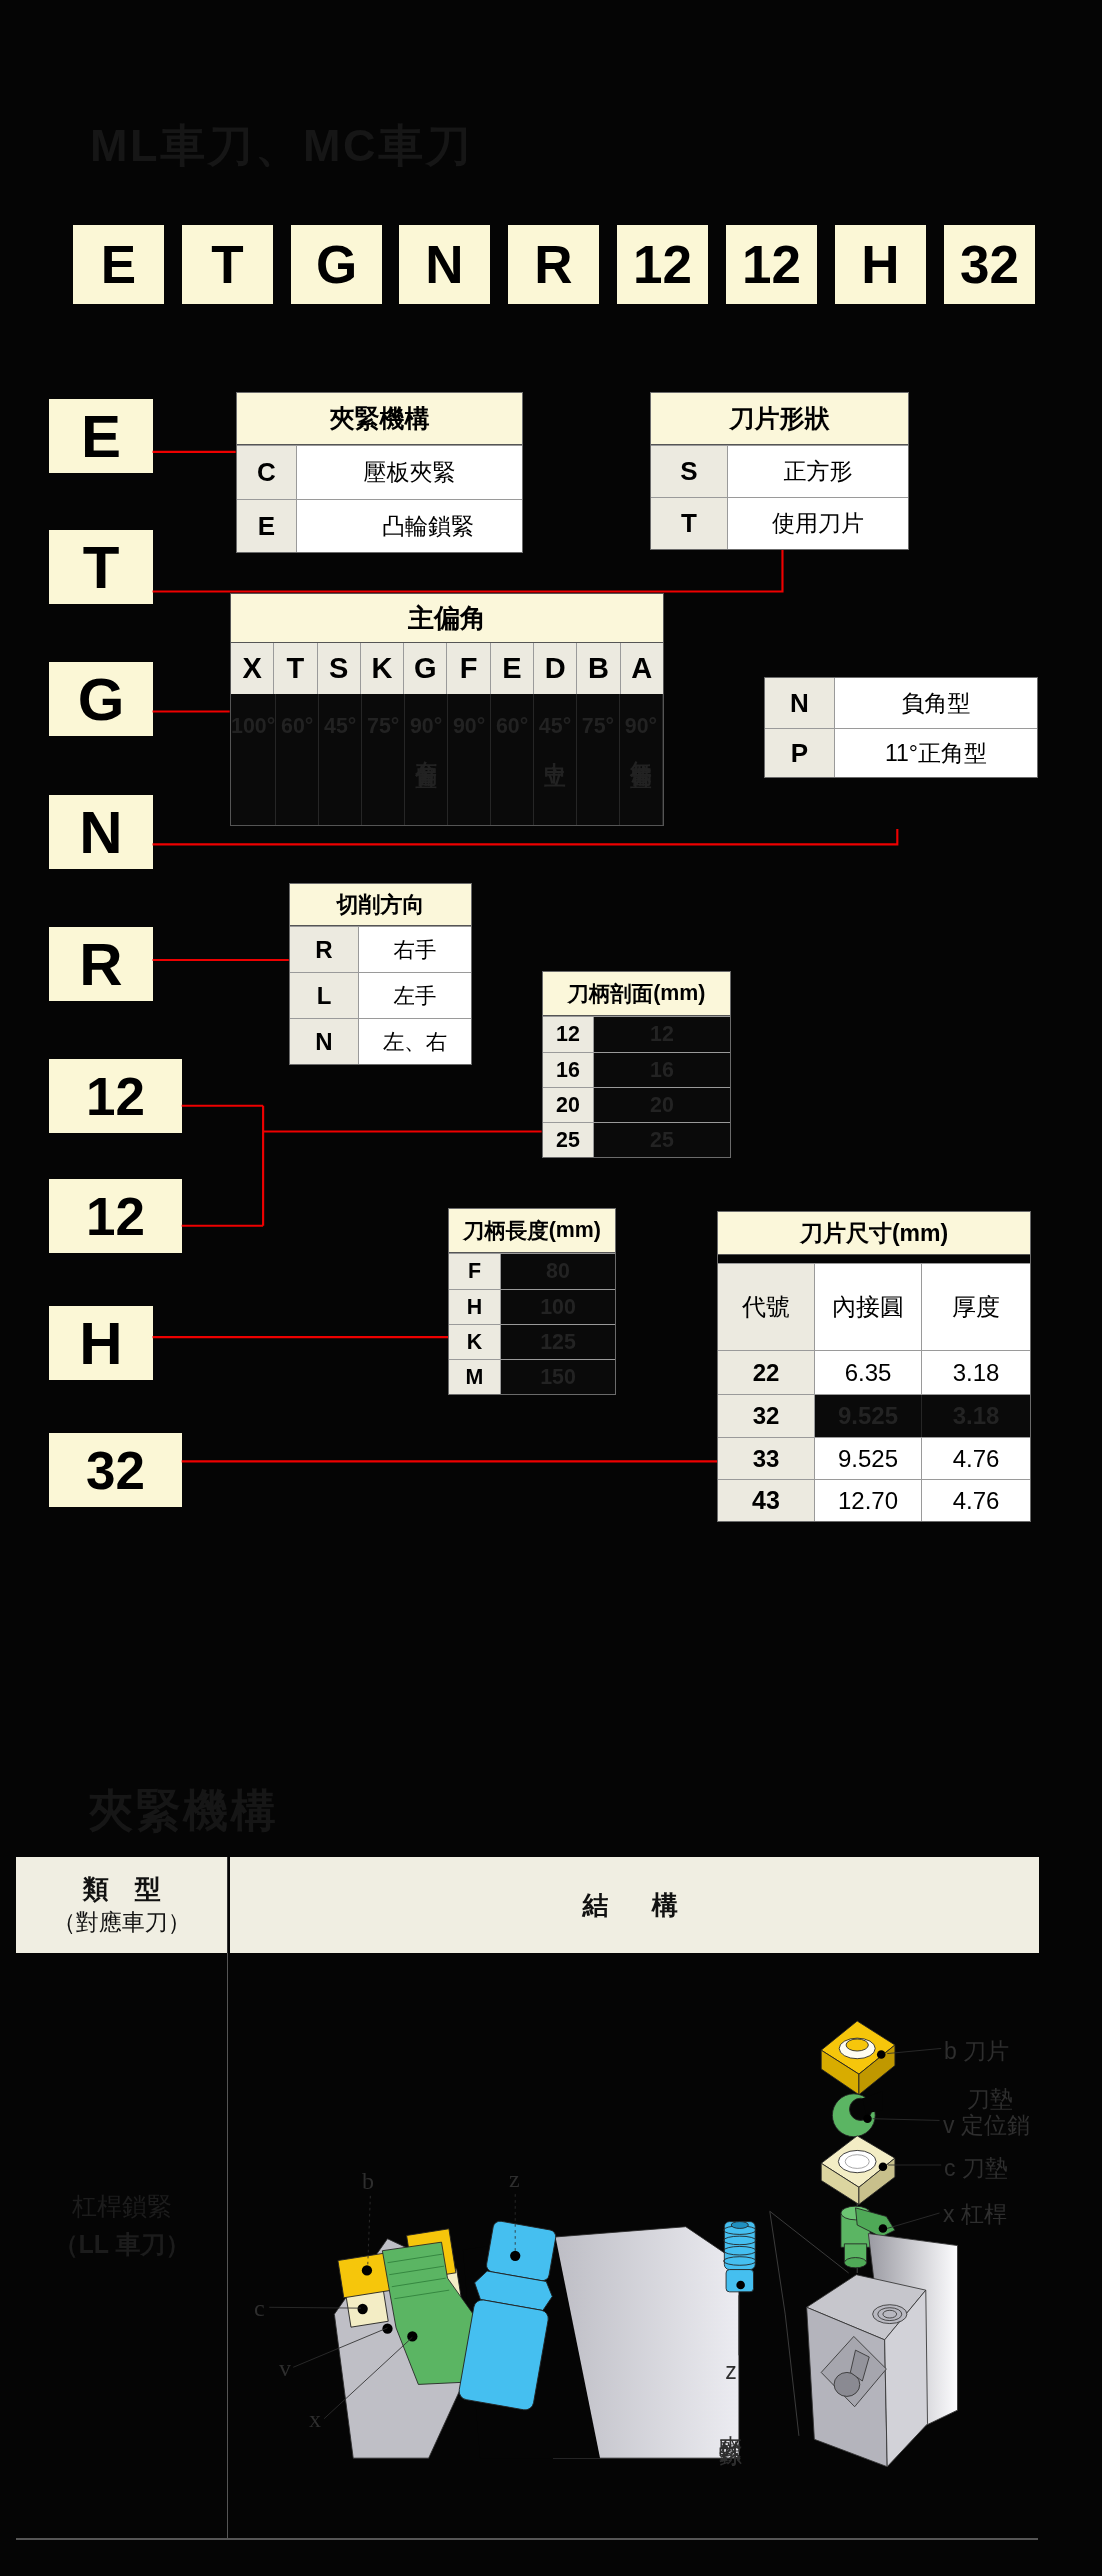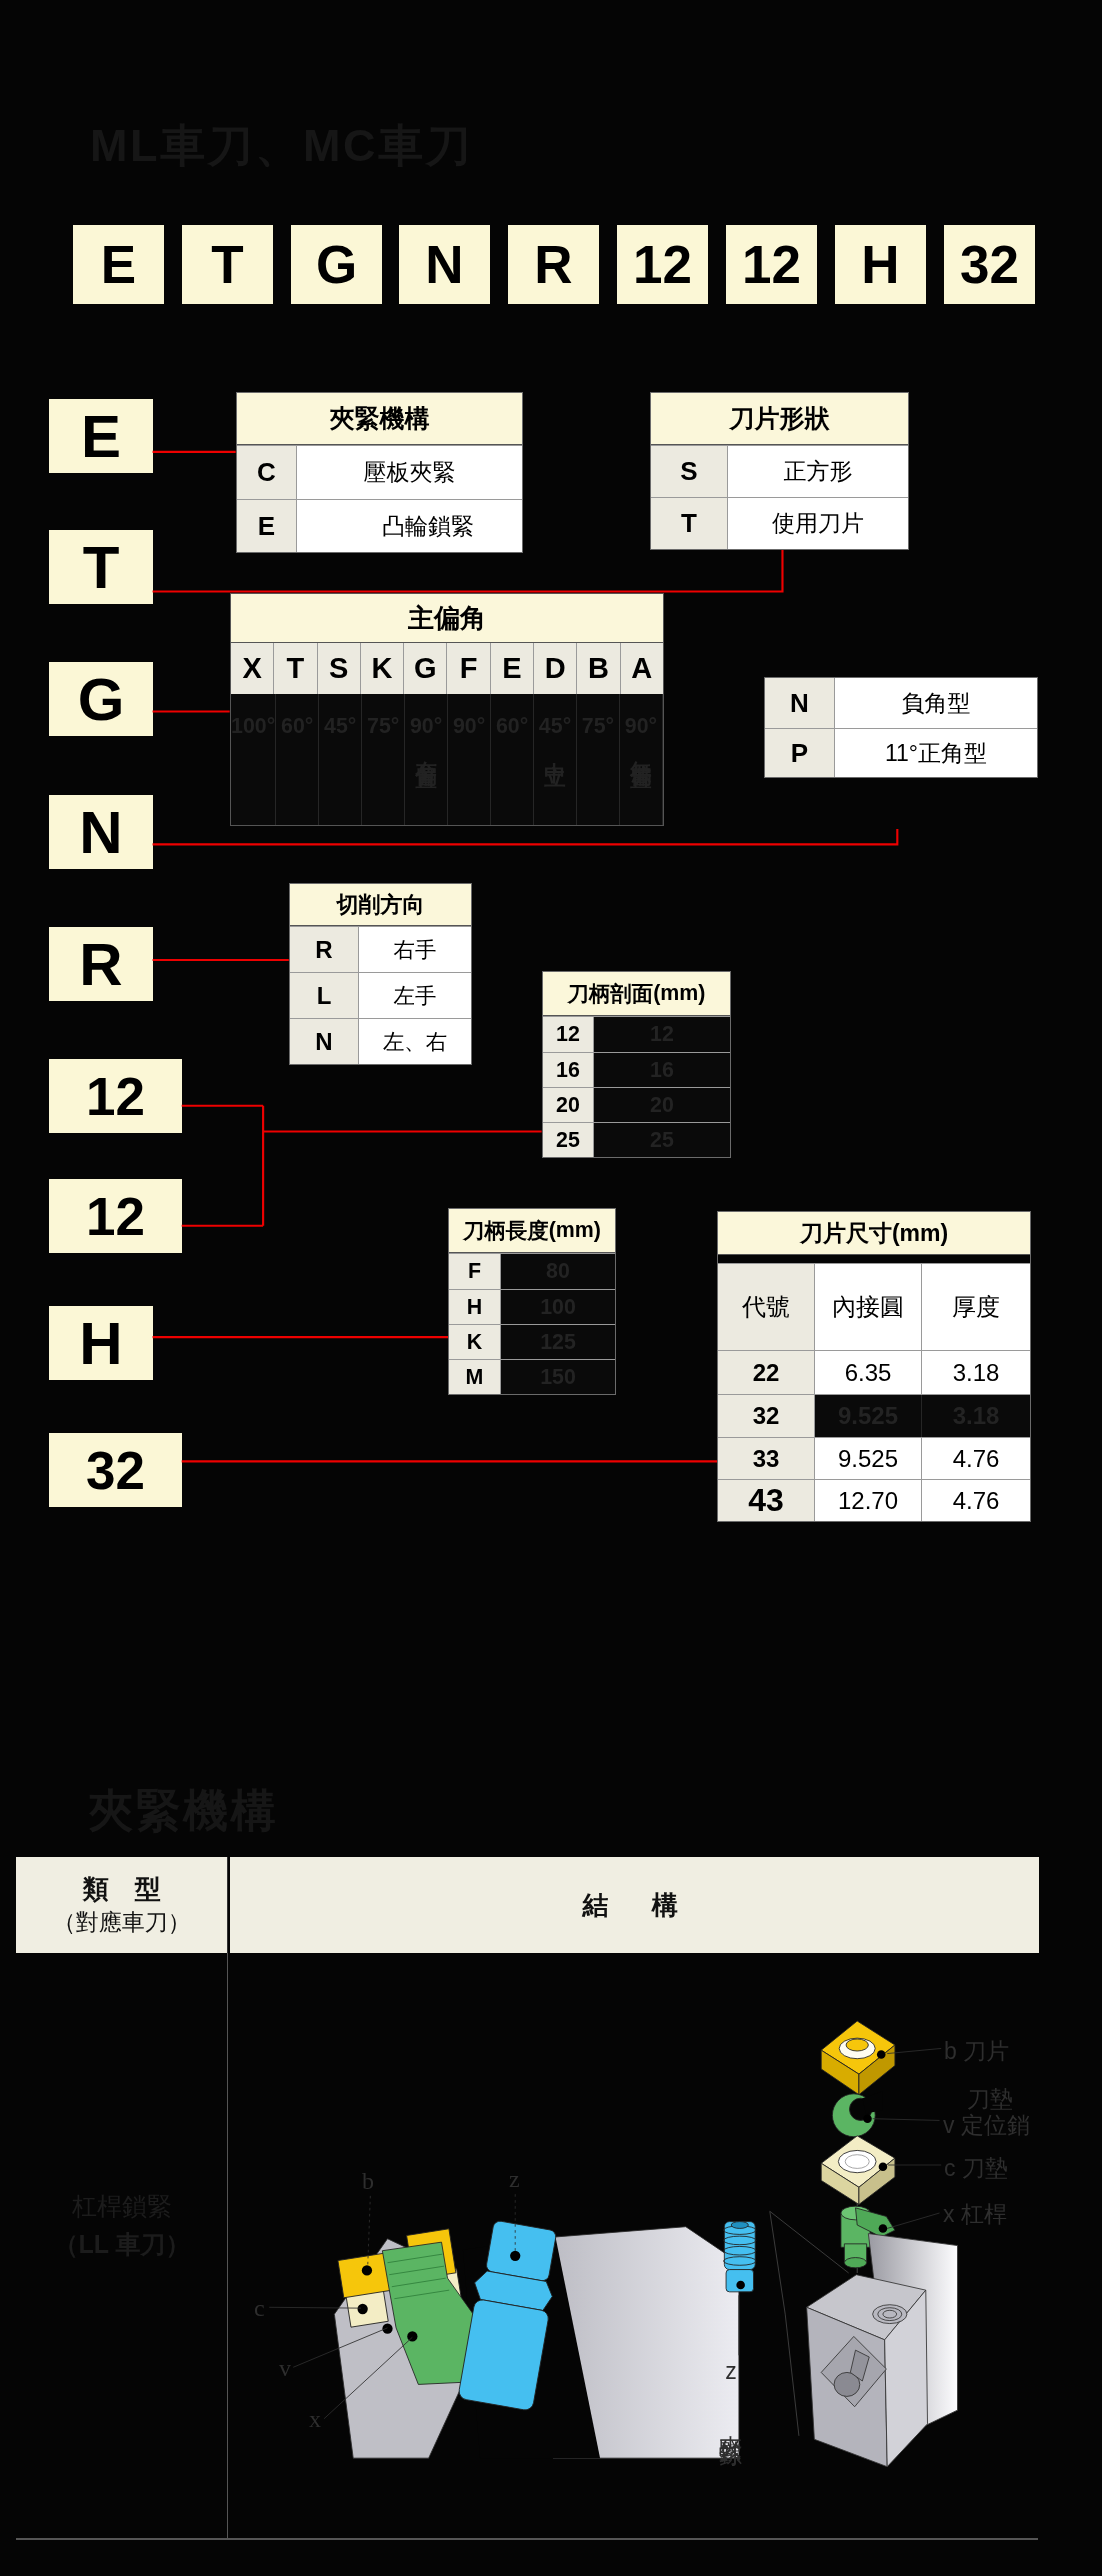--- a/index.html
+++ b/index.html
@@ -259,21 +259,21 @@
       <div class="code" style="width:97px;font-size:24px;">32</div>
       <div class="val dark" style="width:107px;flex:none;font-size:24px;border-right:0.9px solid #262626;box-sizing:border-box;">9.525</div>
       <div class="val dark" style="font-size:24px;">3.18</div>
     </div>
     <div class="row" style="height:41px;">
       <div class="code" style="width:97px;font-size:24px;">33</div>
       <div class="val" style="width:107px;flex:none;font-size:24px;border-right:0.9px solid #9a9a9a;box-sizing:border-box;">9.525</div>
       <div class="val" style="font-size:24px;">4.76</div>
     </div>
     <div class="row" style="height:41px;">
-      <div class="code" style="width:97px;font-size:32px;">43</div>
+      <div class="code" style="width:97px;font-size:25px;">43</div>
       <div class="val" style="width:107px;flex:none;font-size:24px;border-right:0.9px solid #9a9a9a;box-sizing:border-box;">12.70</div>
       <div class="val" style="font-size:24px;">4.76</div>
     </div>
   </div>
 
   <div class="abs ghost-title" style="left:88px;top:1781px;">夾緊機構</div>
 
   <div class="bhdr-cell" style="left:16.3px;top:1857px;width:212px;height:96px;border-right:1.7px solid #333;">
     <div style="font-size:26px;font-weight:bold;">類　型</div>
     <div style="font-size:23px;">（對應車刀）</div>

